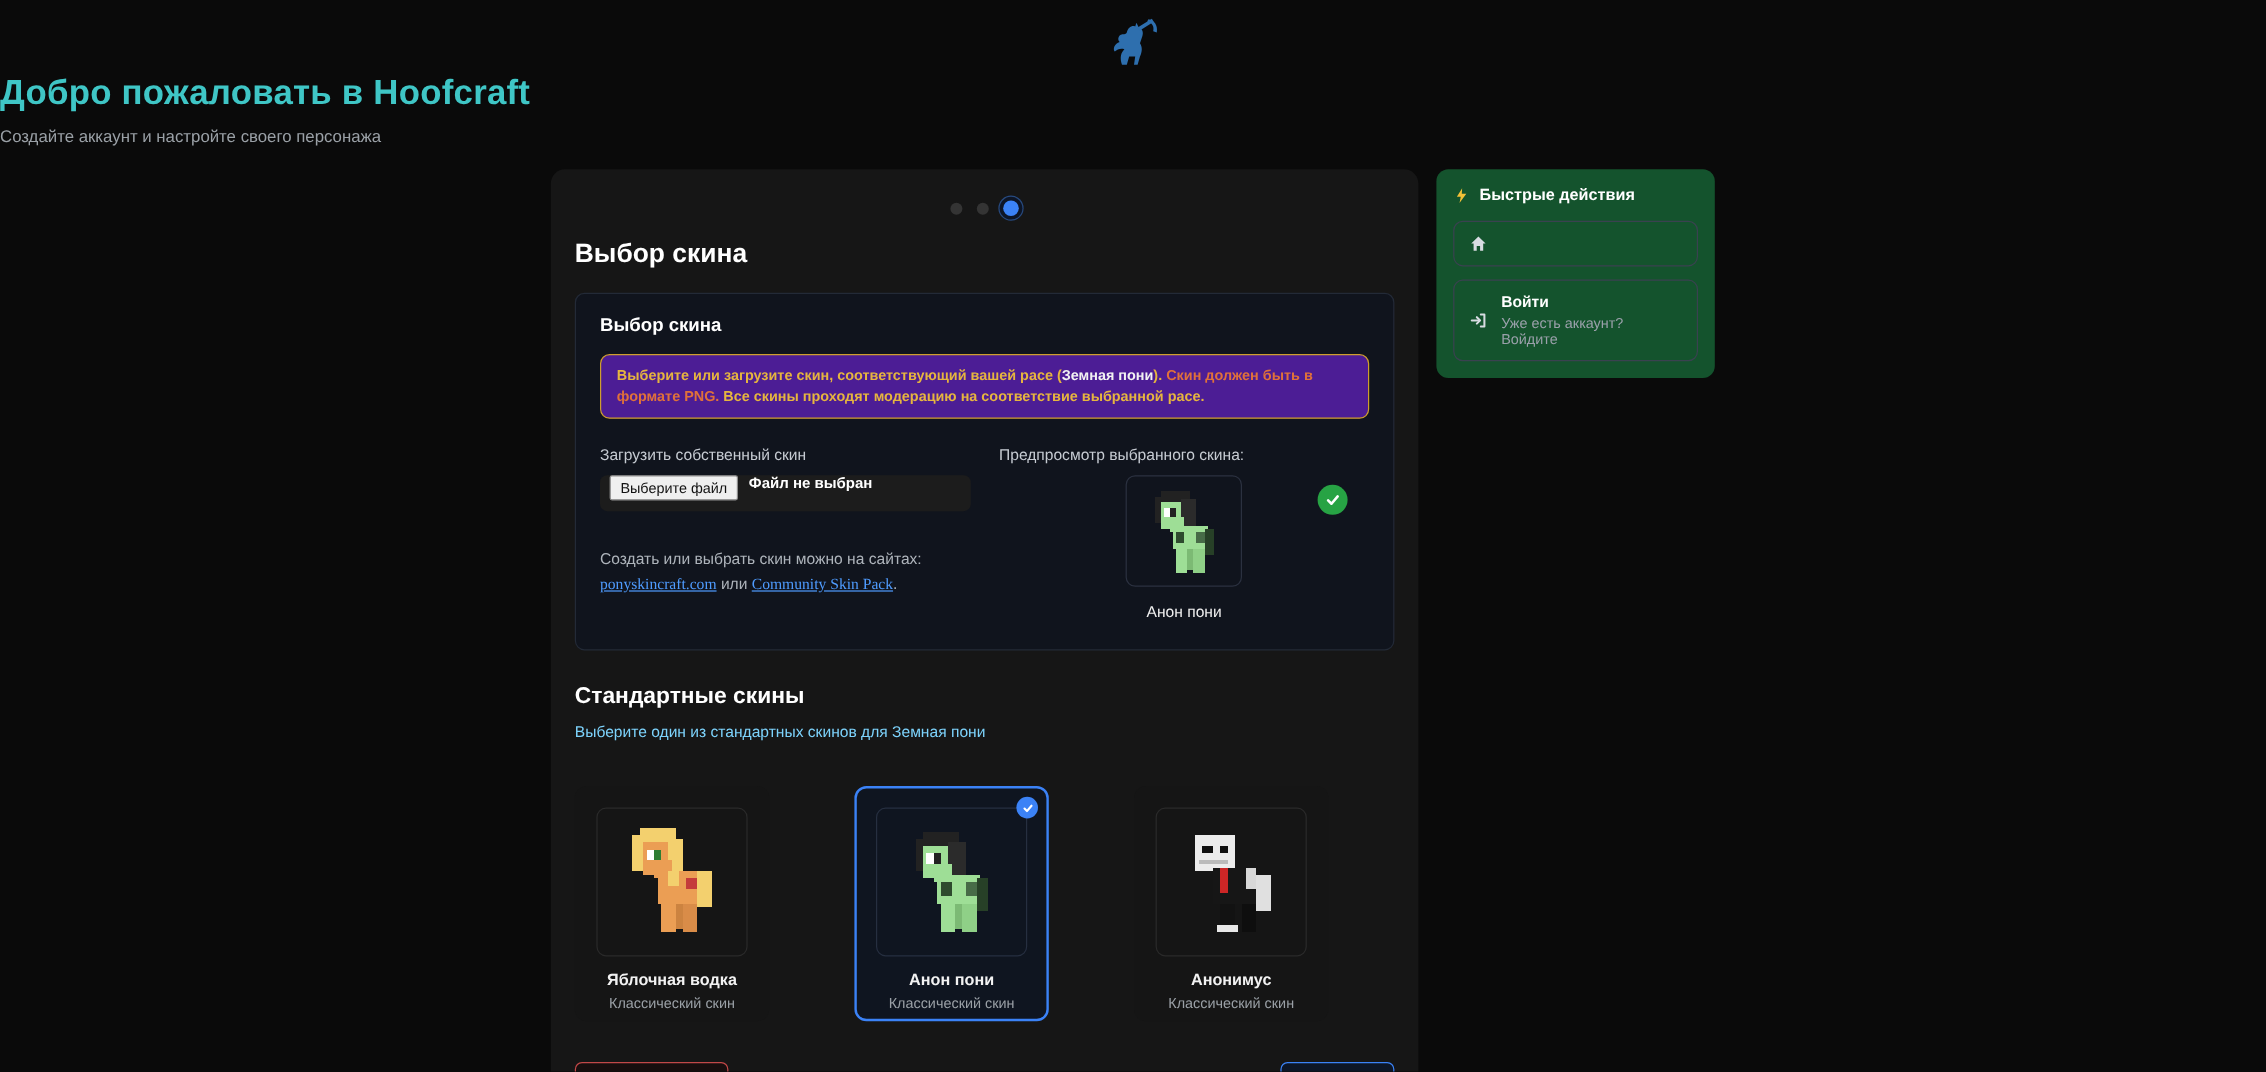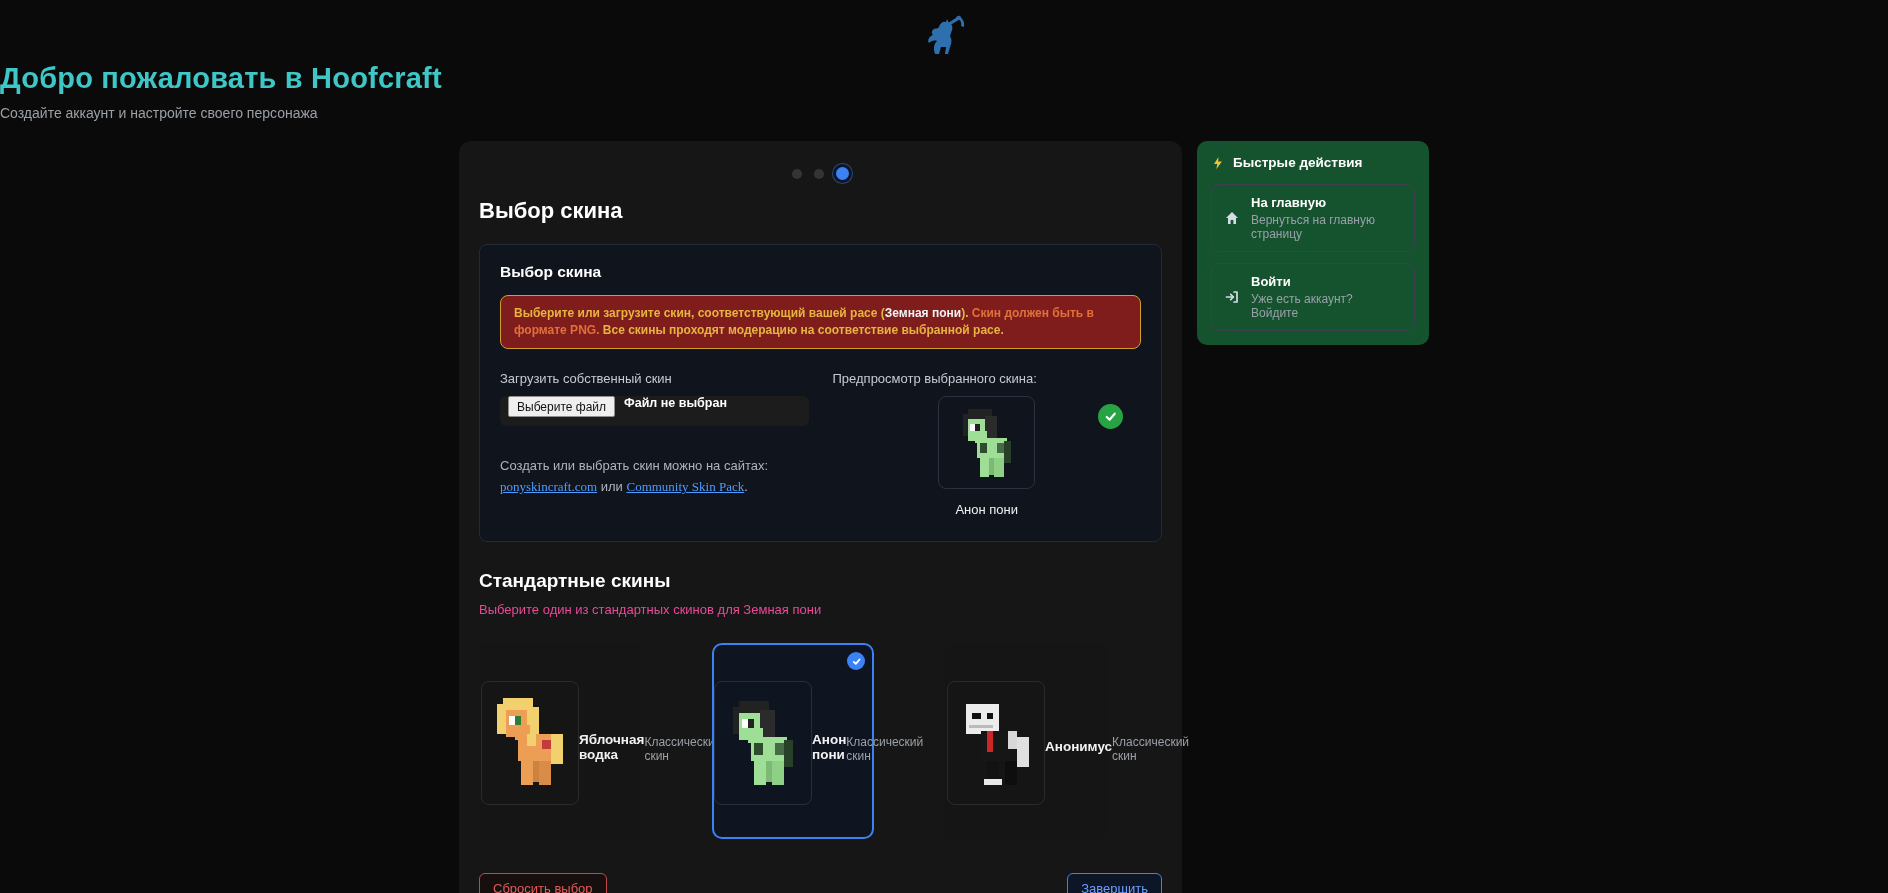--- a/index.html
+++ b/index.html
@@ -31,21 +31,21 @@
   }
   .wizard-heading { font-size:22px; font-weight:bold; color:#fff; margin:2px 0 20px; }
 
   .skin-panel {
     background:#10141d; border:1px solid #232a37; border-radius:8px;
     padding:18px 20px 24px; margin-bottom:28px;
   }
   .panel-heading { font-size:15.5px; font-weight:bold; color:#fff; margin-bottom:14px; }
 
   .warning-box {
-    background:#7f1d1d; border:1.5px solid #cf9e2e; border-radius:8px;
+    background:#4c1d95; border:1.5px solid #cf9e2e; border-radius:8px;
     padding:9px 13px; font-size:12px; font-weight:bold; line-height:17px;
     color:#e6b53f; margin-bottom:22px;
   }
   .warning-race { color:#f2f2f2; }
   .warning-png { color:#e0713a; }
 
   .panel-cols { display:flex; gap:24px; }
   .panel-col { flex:1; min-width:0; }
 
   .field-label { color:#c6cbd2; font-size:13px; margin-bottom:10px; }
@@ -66,26 +66,26 @@
     width:97px; height:93px; border:1px solid #2b3140; border-radius:8px;
     display:flex; align-items:center; justify-content:center; background:#10141d;
   }
   .preview-check {
     position:absolute; right:18px; top:8px; width:25px; height:25px; border-radius:50%;
     background:#27a344; display:flex; align-items:center; justify-content:center;
   }
   .preview-name { text-align:center; color:#f0f0f0; font-size:13px; margin-top:13px; }
 
   .std-heading { font-size:19px; font-weight:bold; color:#fff; margin:0 0 10px; }
-  .std-subheading { color:#ec4899; font-size:13px; margin-bottom:26px; }
+  .std-subheading { color:#7dd3fc; font-size:13px; margin-bottom:38px; }
 
   .skin-grid { display:flex; gap:71px; }
   .skin-card {
     width:162px; height:196px; background:#151515; border:2px solid transparent;
-    border-radius:10px; padding:16px 0 0; display:flex; flex-direction:row; align-items:center;
+    border-radius:10px; padding:16px 0 0; display:flex; flex-direction:column; align-items:center;
     position:relative; cursor:pointer;
   }
   .skin-card.selected { background:#0f1520; border-color:#3b82f6; }
   .skin-img-box {
     width:126px; height:124px; border:1px solid #2a2a2a; border-radius:8px;
     display:flex; align-items:center; justify-content:center; margin-bottom:12px;
   }
   .skin-card.selected .skin-img-box { border-color:#262f40; }
   .skin-name { color:#f2f2f2; font-size:13.5px; font-weight:bold; margin-bottom:5px; }
   .skin-type { color:#9aa0a6; font-size:12px; }
@@ -290,24 +290,20 @@
       </span>
       <span class="quick-title">Быстрые действия</span>
     </div>
 
     <div class="quick-item">
       <span>
         <svg viewBox="0 0 16 16" width="16" height="16">
           <path d="M8 2 L14 8 H12 V14 H9.4 V10 H6.6 V14 H4 V8 H2 Z" fill="#d8dce2"></path>
         </svg>
       </span>
-      <span>
-        <div class="quick-item-title">На главную</div>
-        <div class="quick-item-desc">Вернуться на главную страницу</div>
-      </span>
     </div>
 
     <div class="quick-item">
       <span>
         <svg viewBox="0 0 16 16" width="16" height="16" fill="none" stroke="#d8dce2" stroke-width="1.7" stroke-linecap="round" stroke-linejoin="round">
           <path d="M10 3 H13 V13 H10"></path>
           <path d="M2.5 8 H9"></path>
           <path d="M6.7 5.3 L9.4 8 L6.7 10.7"></path>
         </svg>
       </span>

